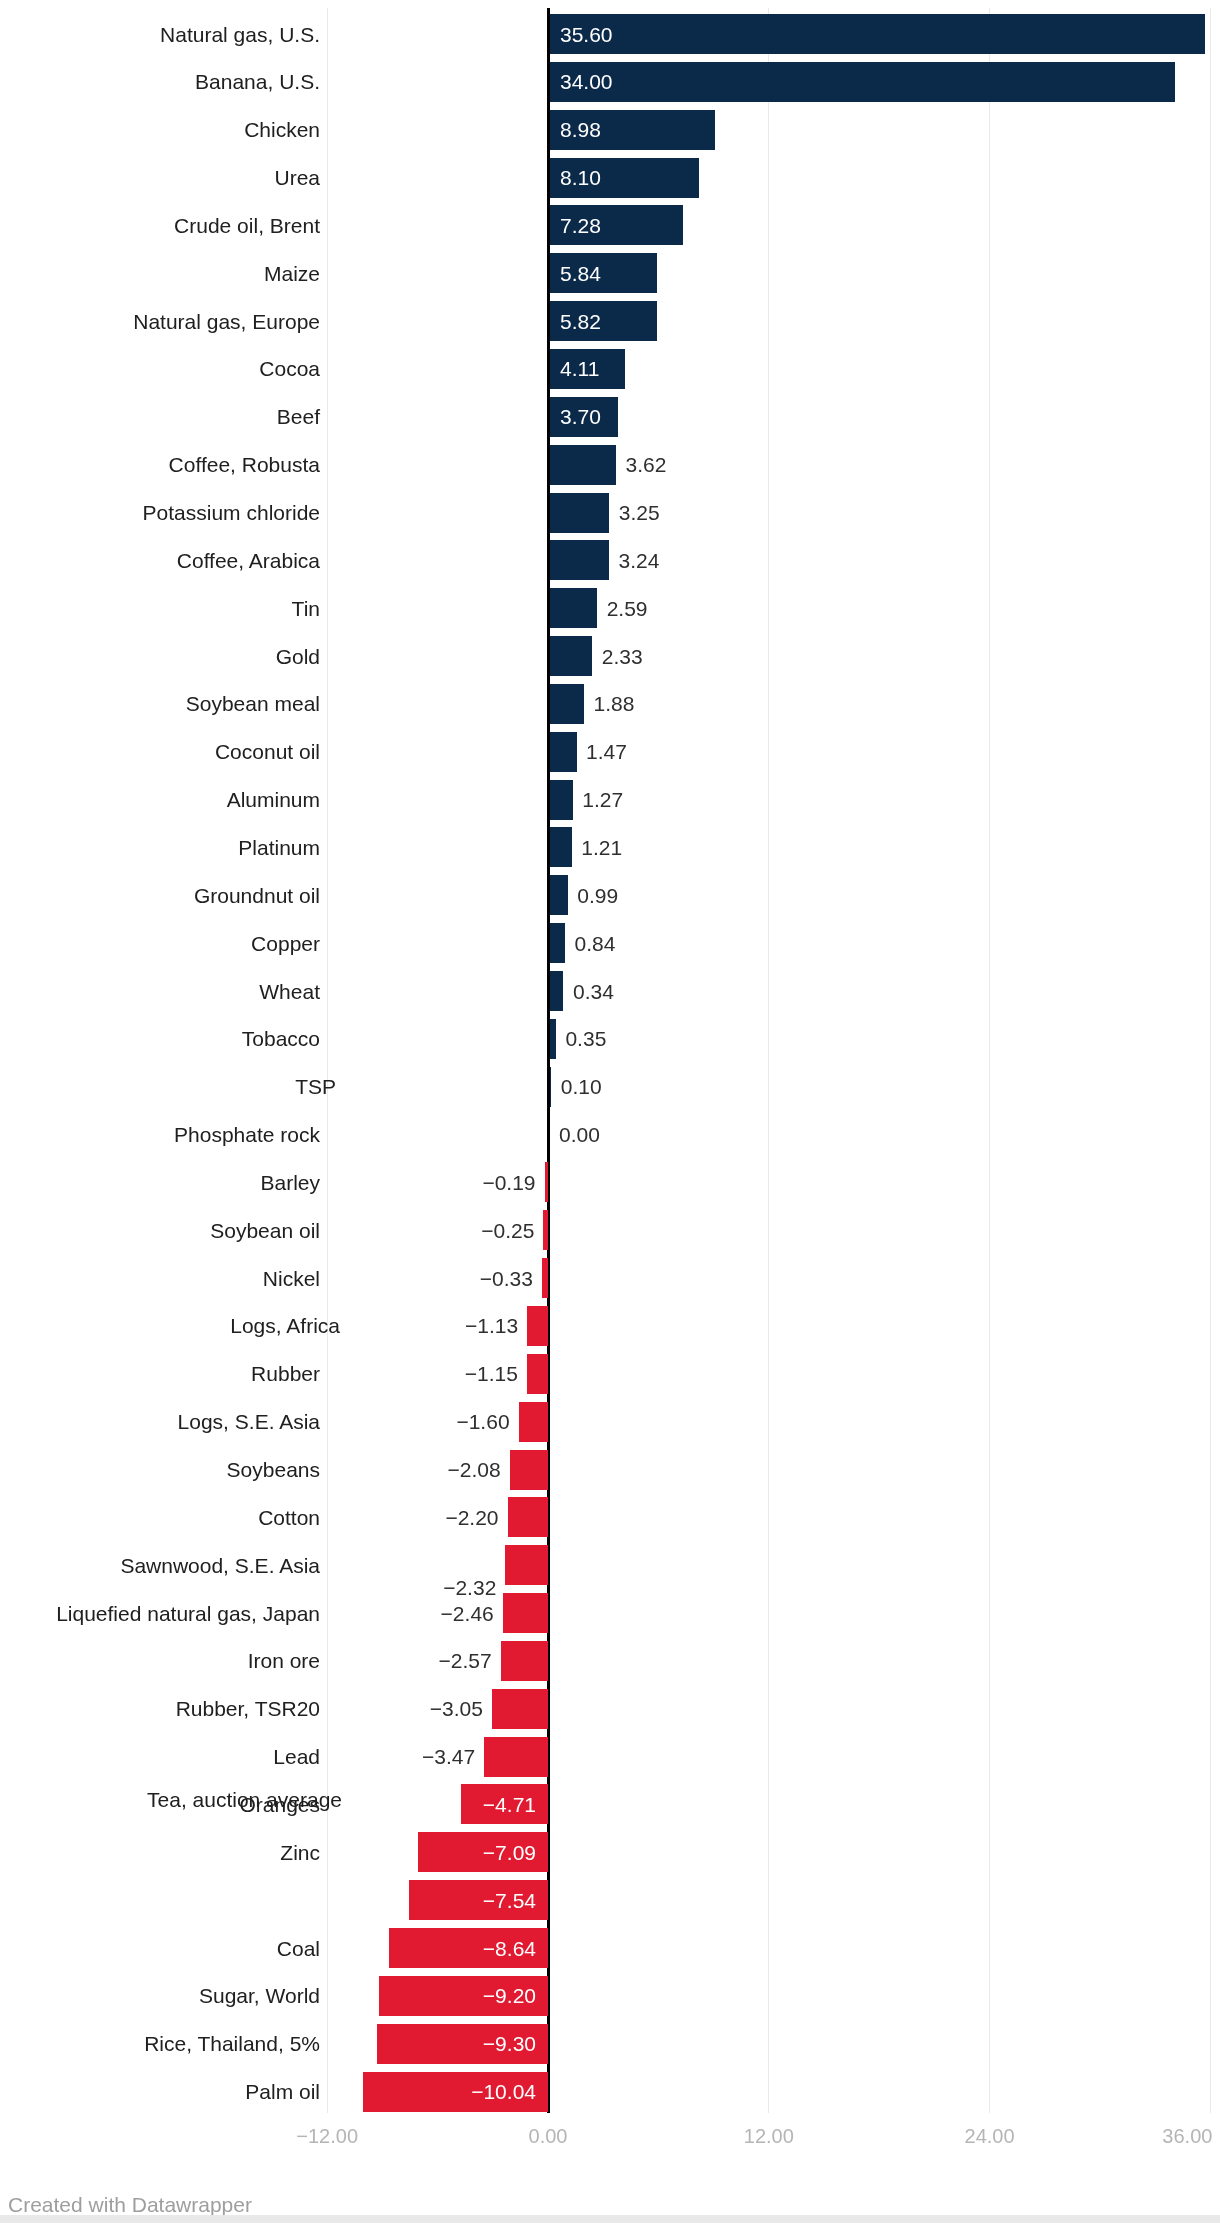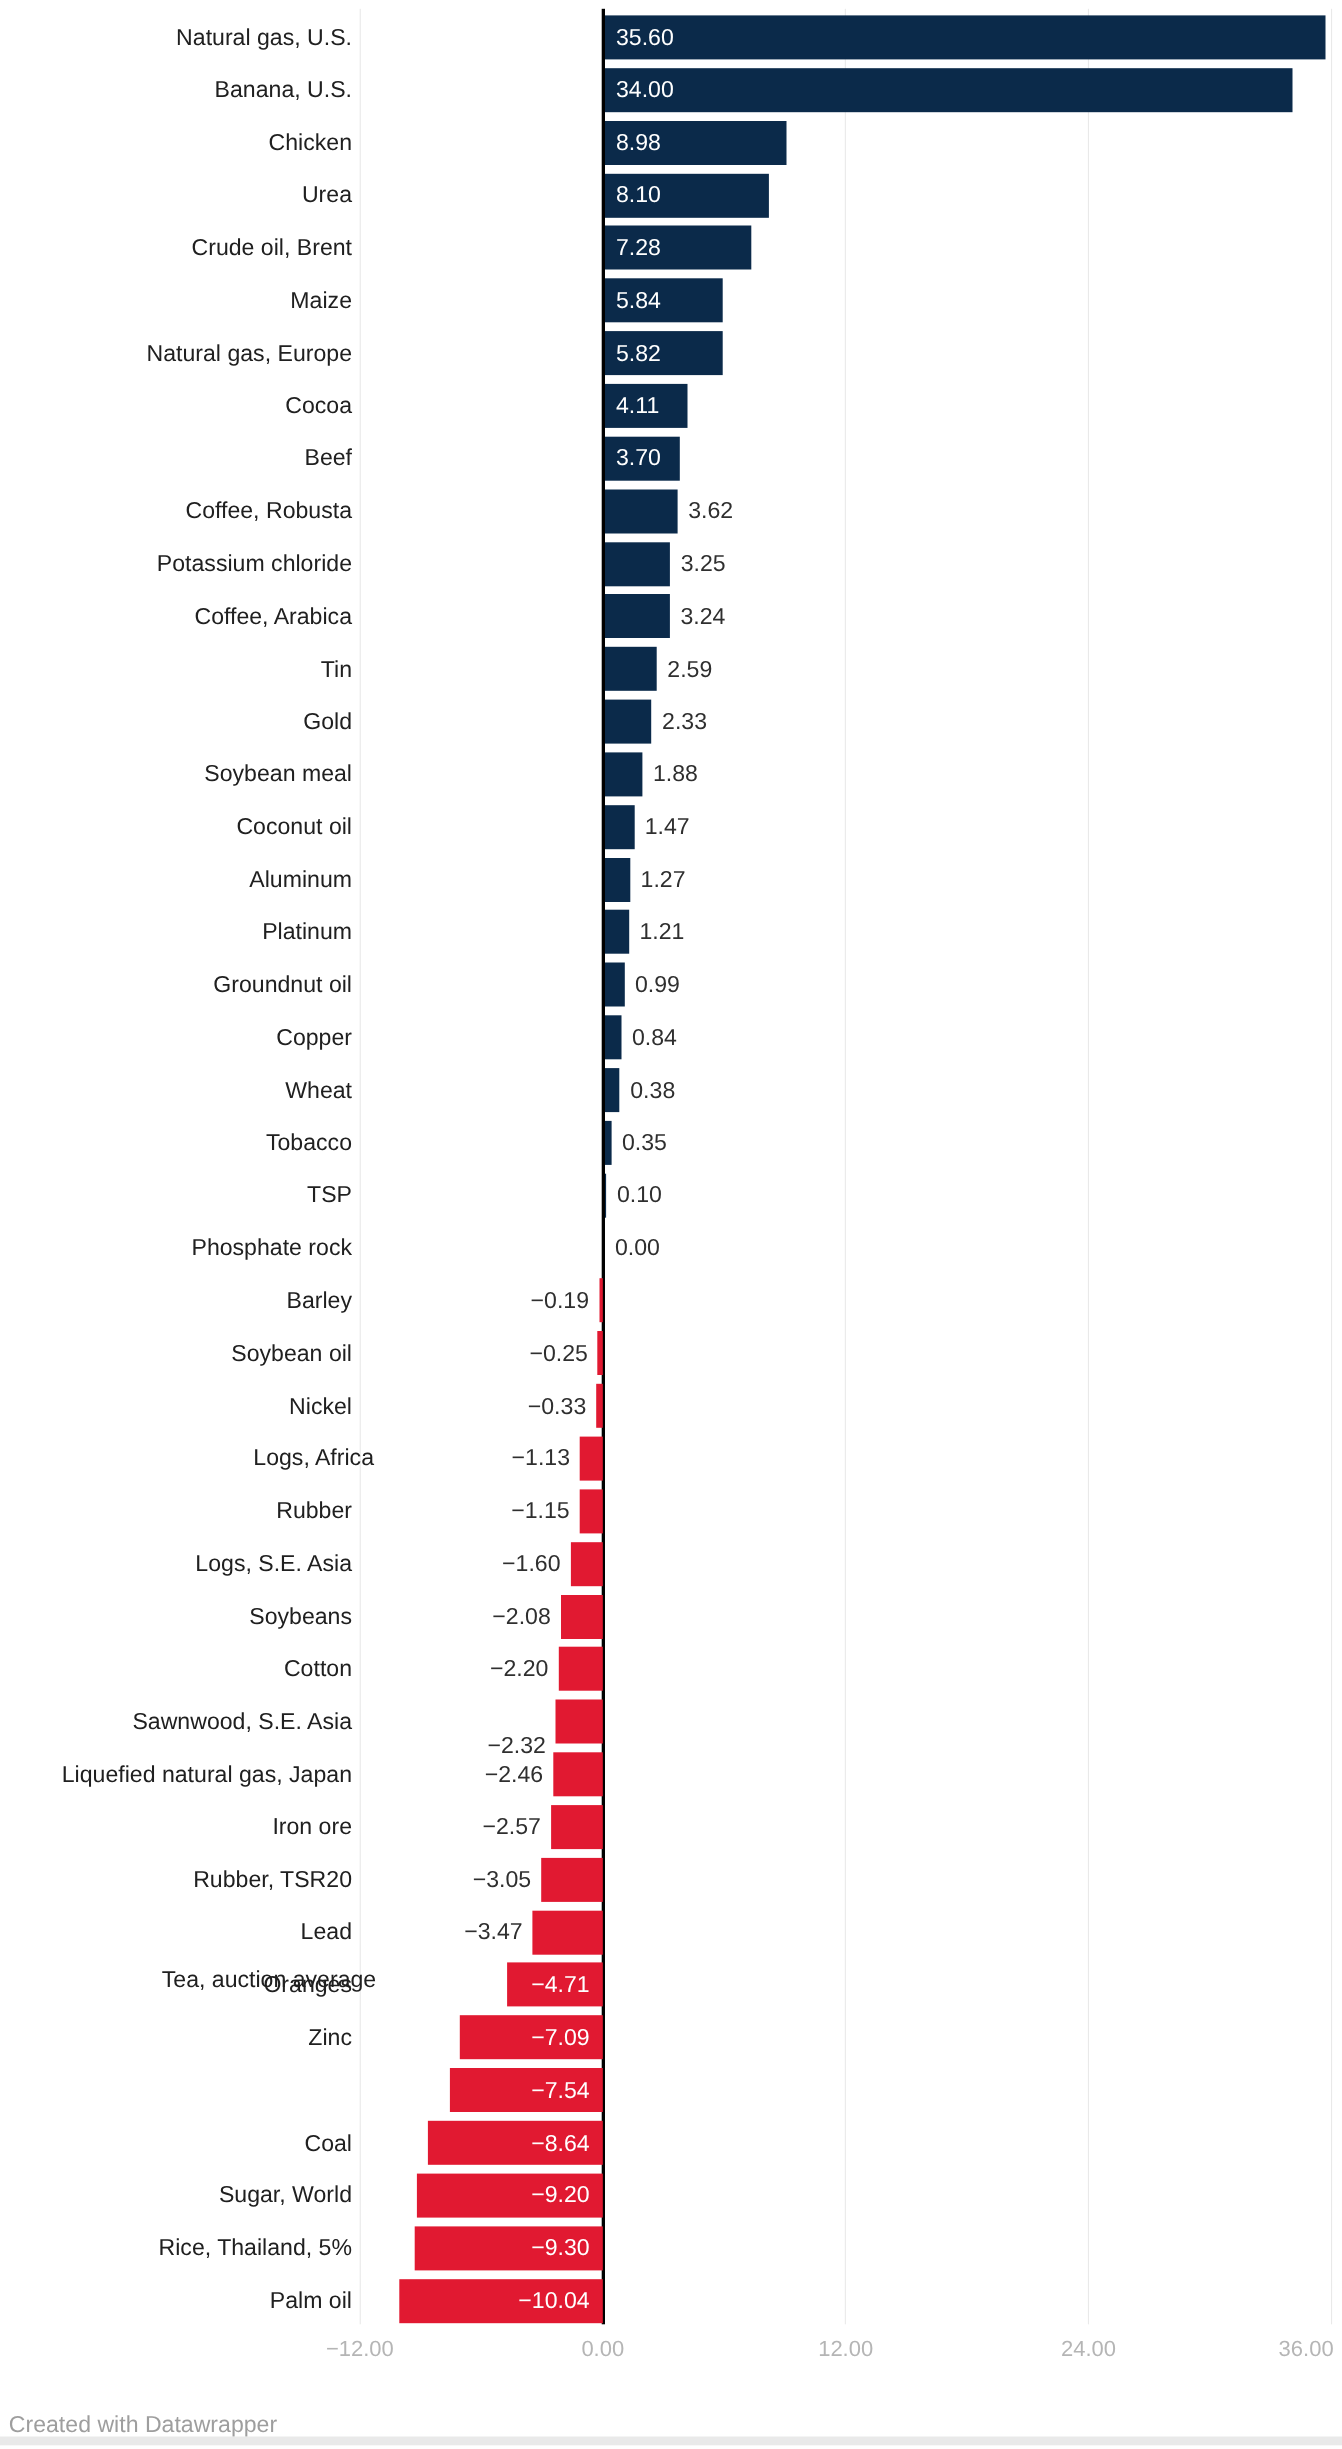--- a/index.html
+++ b/index.html
@@ -97,25 +97,25 @@
       <div class="bar" style="top: 827.45px; height: 40px; left: 549.5px; width: 22.264px; background: rgb(11, 42, 74);"></div>
       <div class="val-label" style="top: 836.95px; color: rgb(47, 47, 47); left: 581.264px;">1.21</div>
       <div class="cat-label" style="top: 884.8px; color: rgb(32, 32, 32);">Groundnut oil</div>
       <div class="bar" style="top: 875.3px; height: 40px; left: 549.5px; width: 18.216px; background: rgb(11, 42, 74);"></div>
       <div class="val-label" style="top: 884.8px; color: rgb(47, 47, 47); left: 577.216px;">0.99</div>
       <div class="cat-label" style="top: 932.65px; color: rgb(32, 32, 32);">Copper</div>
       <div class="bar" style="top: 923.15px; height: 40px; left: 549.5px; width: 15.456px; background: rgb(11, 42, 74);"></div>
       <div class="val-label" style="top: 932.65px; color: rgb(47, 47, 47); left: 574.456px;">0.84</div>
       <div class="cat-label" style="top: 980.5px; color: rgb(32, 32, 32);">Wheat</div>
       <div class="bar" style="top: 971px; height: 40px; left: 549.5px; width: 13.984px; background: rgb(11, 42, 74);"></div>
-      <div class="val-label" style="top: 980.5px; color: rgb(47, 47, 47); left: 572.984px;">0.38</div>
+      <div class="val-label" style="top: 980.5px; color: rgb(47, 47, 47); left: 572.984px;">0.34</div>
       <div class="cat-label" style="top: 1028.35px; color: rgb(32, 32, 32);">Tobacco</div>
       <div class="bar" style="top: 1018.85px; height: 40px; left: 549.5px; width: 6.44px; background: rgb(11, 42, 74);"></div>
       <div class="val-label" style="top: 1028.35px; color: rgb(47, 47, 47); left: 565.44px;">0.35</div>
-      <div class="cat-label" style="top: 1076.2px; color: rgb(32, 32, 32);">TSP</div>
+      <div class="cat-label" style="top: 1076.2px; color: rgb(32, 32, 32); padding-left: 16px;">TSP</div>
       <div class="bar" style="top: 1066.7px; height: 40px; left: 549.5px; width: 1.84px; background: rgb(11, 42, 74);"></div>
       <div class="val-label" style="top: 1076.2px; color: rgb(47, 47, 47); left: 560.84px;">0.10</div>
       <div class="cat-label" style="top: 1124.05px; color: rgb(32, 32, 32);">Phosphate rock</div>
       <div class="val-label" style="top: 1124.05px; color: rgb(47, 47, 47); left: 559px;">0.00</div>
       <div class="cat-label" style="top: 1171.9px; color: rgb(32, 32, 32);">Barley</div>
       <div class="bar" style="top: 1162.4px; height: 40px; left: 544.504px; width: 3.496px; background: rgb(225, 25, 49);"></div>
       <div class="val-label" style="top: 1171.9px; color: rgb(47, 47, 47); right: 684.496px;">−0.19</div>
       <div class="cat-label" style="top: 1219.75px; color: rgb(32, 32, 32);">Soybean oil</div>
       <div class="bar" style="top: 1210.25px; height: 40px; left: 543.4px; width: 4.6px; background: rgb(225, 25, 49);"></div>
       <div class="val-label" style="top: 1219.75px; color: rgb(47, 47, 47); right: 685.6px;">−0.25</div>

